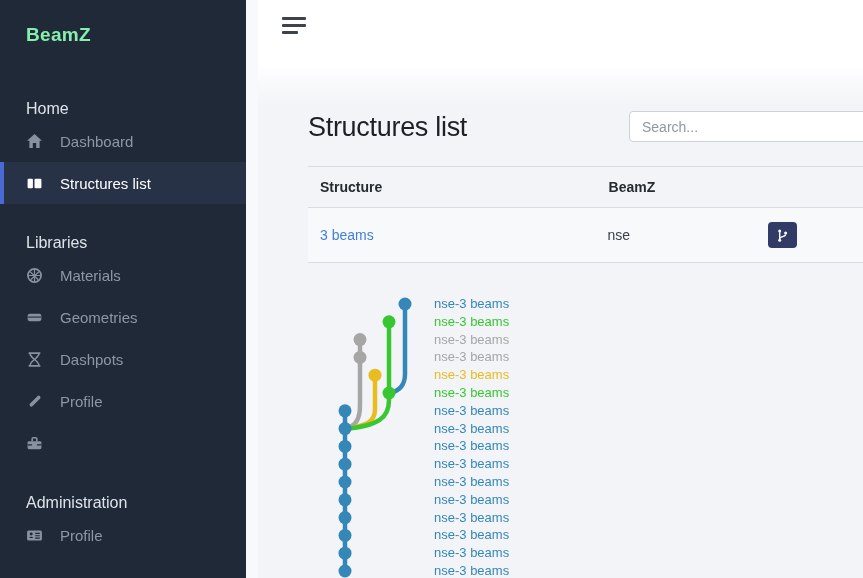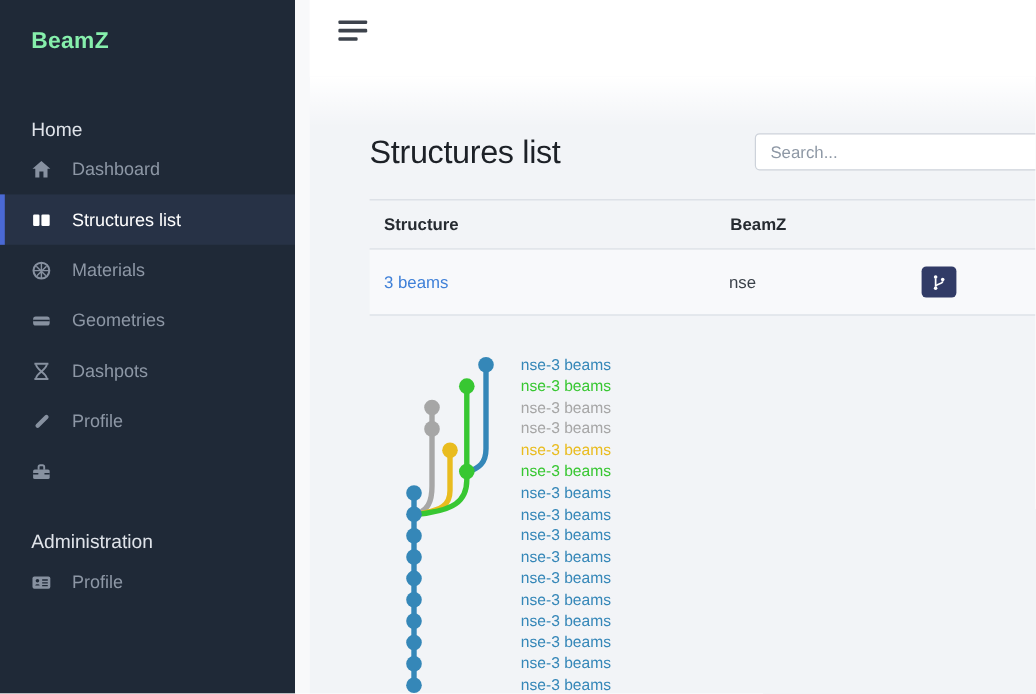--- a/index.html
+++ b/index.html
@@ -94,20 +94,21 @@
       <span class="ico">
         <svg width="17" height="17" viewBox="0 0 16 16">
           <rect class="fi" x="1.5" y="3.5" width="5" height="9" rx="1"></rect>
           <rect class="fi" x="8" y="3.5" width="6.5" height="9" rx="1"></rect>
         </svg>
       </span>
       <span>Structures list</span>
     </div>
 
 
+    <div class="nav-label">Libraries</div>
 
     <div class="nav-item">
       <span class="ico">
         <svg width="17" height="17" viewBox="0 0 16 16">
           <circle class="st" stroke-width="1.6" cx="8" cy="8" r="6.2"></circle>
           <path class="st" stroke-width="1.1" d="M4 4.5 L11.5 12 M12 4.5 L4.5 12 M8 1.8 V14.2 M1.8 8 H14.2"></path>
         </svg>
       </span>
       <span>Materials</span>
     </div>

